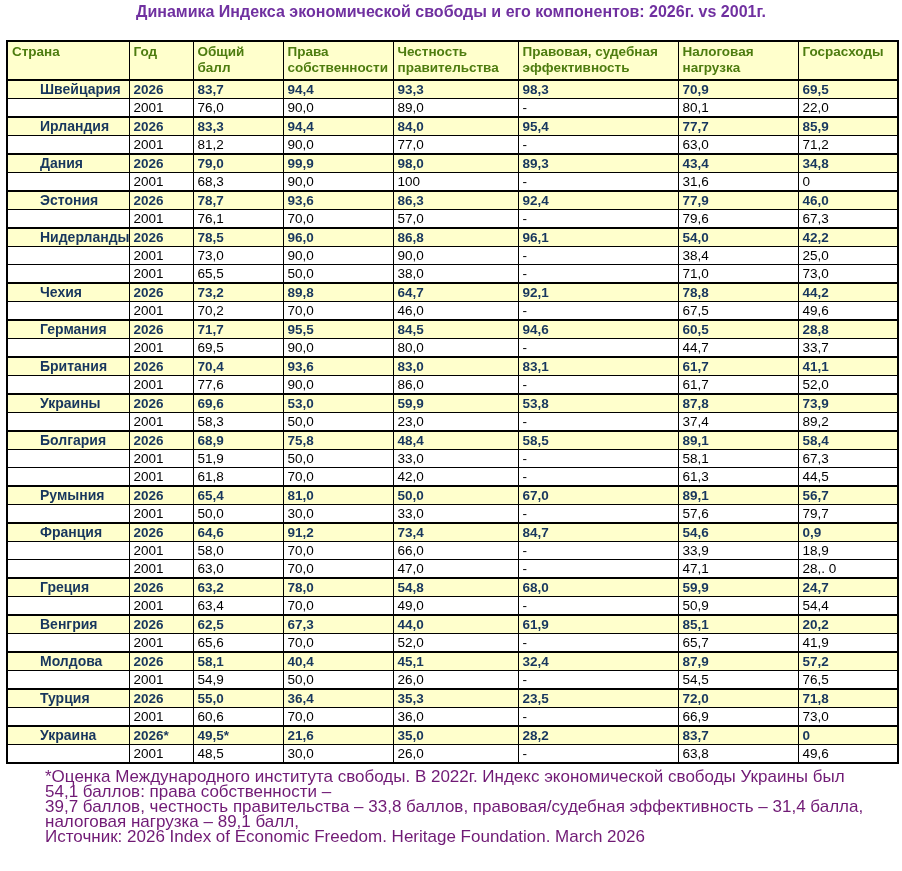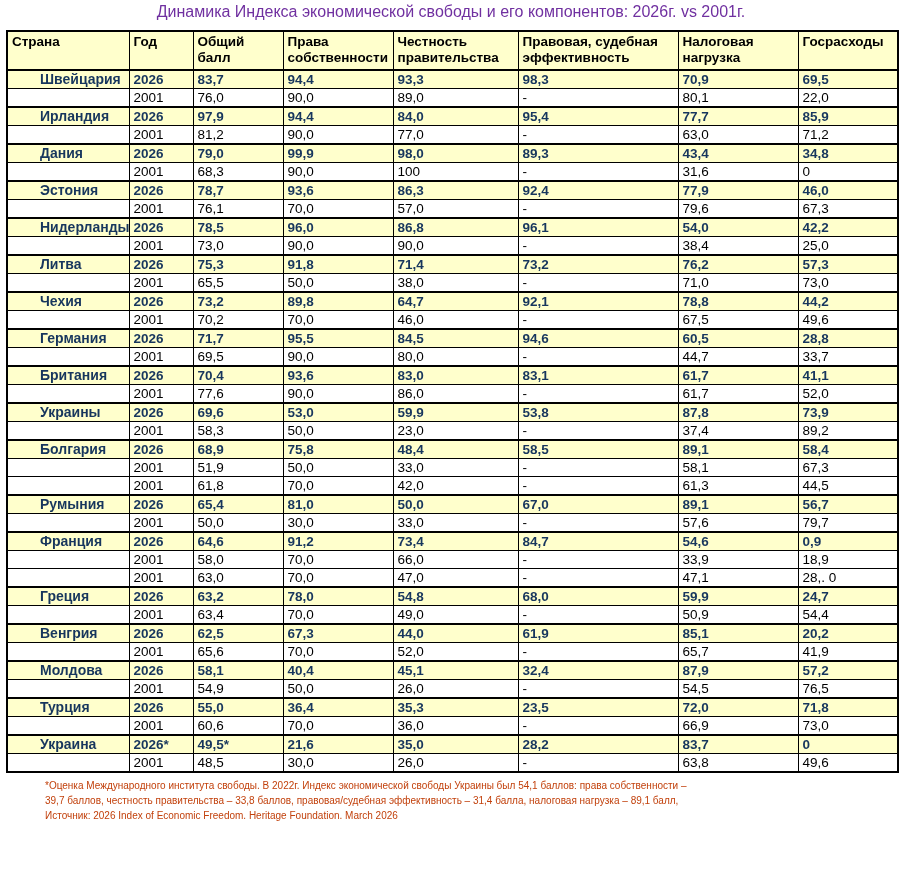--- a/index.html
+++ b/index.html
@@ -2,55 +2,55 @@
 <html><head>
 <meta charset="utf-8">
 <style>
   html,body{margin:0;padding:0;}
   body{
     width:902px;height:871px;background:#ffffff;
     font-family:"Liberation Sans", sans-serif;
     -webkit-font-smoothing:antialiased;
   }
   .title{
-    text-align:center;color:#7030A0;font-weight:normal;
-    font-size:16px;line-height:20px;margin:2px 0 8px 0;
+    text-align:center;color:#7030A0;font-weight:bold;
+    font-size:16px;line-height:20px;margin:2px 0 18px 0;
   }
   table.idx{
     border-collapse:collapse;table-layout:fixed;
     margin-left:6px;width:891px;
     border:2px solid #000;
   }
   .idx th, .idx td{
     border:1px solid #000;
     padding:1px 4px;
     text-align:left;
     overflow:hidden;
     white-space:nowrap;
   }
   .idx thead th{
-    background:#FFFFCC;color:#000000;
+    background:#FFFFCC;color:#4d7c0f;
     font-size:13.5px;font-weight:bold;line-height:16px;
     vertical-align:top;white-space:normal;
     padding:2px 4px 3px 4px;
     border-bottom:2px solid #000;
   }
   .idx td{font-size:13.5px;height:15px;line-height:15px;}
   .idx tr.y2026 td{
     background:#FFFFCC;color:#17365D;font-weight:bold;
     border-top:2px solid #000;
   }
   .idx tr.y2001 td{
     background:#ffffff;color:#000000;font-weight:normal;
     border-top:1px solid #000;
   }
   .idx td.country{font-size:14px;padding-left:32px;}
   .footnote{
     margin:5px 0 0 45px;width:835px;
-    font-size:10px;line-height:15px;color:#c2410c;
+    font-size:17px;line-height:15px;color:#701a75;
   }
 </style>
 </head>
 <body>
 
 <div class="page">
 
   <div class="title">Динамика Индекса экономической свободы и его компонентов: 2026г. vs 2001г.</div>
 
   <table class="idx">
@@ -93,21 +93,21 @@
           <td>76,0</td>
           <td>90,0</td>
           <td>89,0</td>
           <td>-</td>
           <td>80,1</td>
           <td>22,0</td>
         </tr>
         <tr class="y2026">
           <td class="country">Ирландия</td>
           <td>2026</td>
-          <td>97,9</td>
+          <td>83,3</td>
           <td>94,4</td>
           <td>84,0</td>
           <td>95,4</td>
           <td>77,7</td>
           <td>85,9</td>
         </tr>
         <tr class="y2001">
           <td class="country"></td>
           <td>2001</td>
           <td>81,2</td>
@@ -169,30 +169,20 @@
         </tr>
         <tr class="y2001">
           <td class="country"></td>
           <td>2001</td>
           <td>73,0</td>
           <td>90,0</td>
           <td>90,0</td>
           <td>-</td>
           <td>38,4</td>
           <td>25,0</td>
-        </tr>
-        <tr class="y2026">
-          <td class="country">Литва</td>
-          <td>2026</td>
-          <td>75,3</td>
-          <td>91,8</td>
-          <td>71,4</td>
-          <td>73,2</td>
-          <td>76,2</td>
-          <td>57,3</td>
         </tr>
         <tr class="y2001">
           <td class="country"></td>
           <td>2001</td>
           <td>65,5</td>
           <td>50,0</td>
           <td>38,0</td>
           <td>-</td>
           <td>71,0</td>
           <td>73,0</td>

